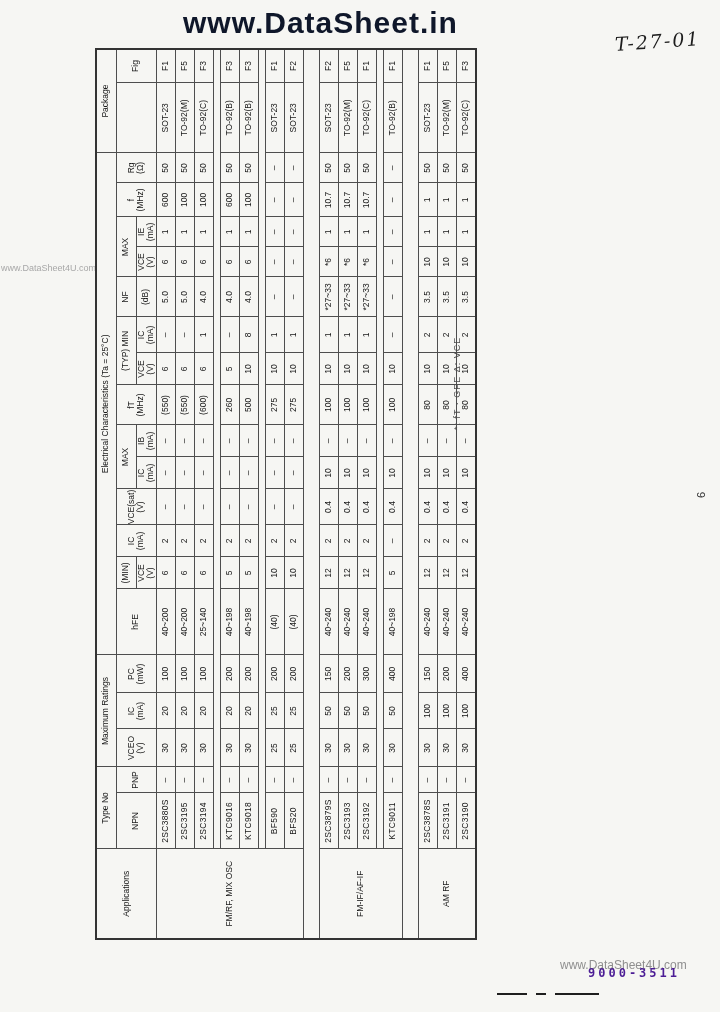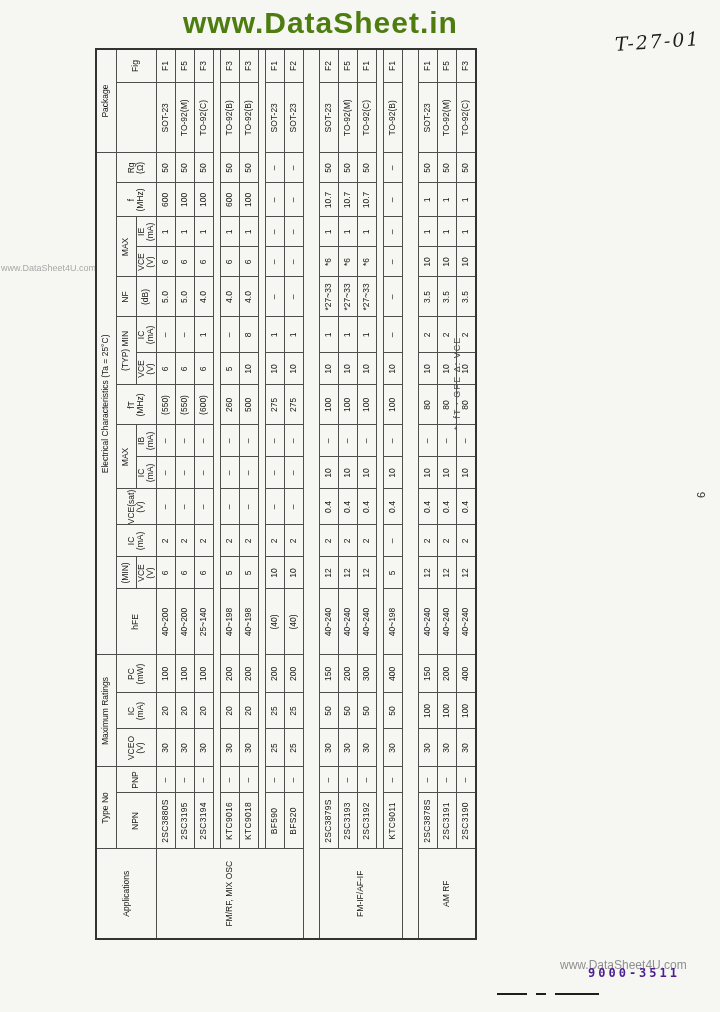--- a/index.html
+++ b/index.html
@@ -1,21 +1,21 @@
 <!DOCTYPE html>
 <html><head>
 <meta charset="utf-8">
 <style>
   html,body{margin:0;padding:0;}
   body{width:720px;height:1012px;background:#f6f6f3;position:relative;overflow:hidden;
        font-family:"Liberation Sans",sans-serif;}
   #page{position:absolute;inset:0;}
 
   .site-title{position:absolute;left:183px;top:6px;font-size:30px;font-weight:bold;
-    color:#4d7c0f;letter-spacing:1px;font-family:"Liberation Sans",sans-serif;}
+    color:#0f172a;letter-spacing:1px;font-family:"Liberation Sans",sans-serif;}
   .hand-code{position:absolute;left:615px;top:30px;font-family:"DejaVu Serif",serif;
     font-style:italic;font-size:19px;color:#1d1d1d;transform:rotate(-4deg);letter-spacing:2px;}
   .left-watermark{position:absolute;left:1px;top:263px;font-size:9px;color:#a8a8a8;}
   .footer-watermark{position:absolute;left:560px;top:958px;font-size:12px;color:#8f8f8f;}
   .footer-code{position:absolute;left:588px;top:966px;font-size:12px;color:#4c1d95;
     font-family:"DejaVu Sans Mono",monospace;letter-spacing:3px;font-weight:bold;}
   .scan-dashes{position:absolute;left:497px;top:993px;height:3px;}
   .scan-dashes span{display:inline-block;height:2px;background:#1e1e1e;vertical-align:top;margin-right:9px;}
   .d1{width:30px}.d2{width:10px}.d3{width:44px}
 

